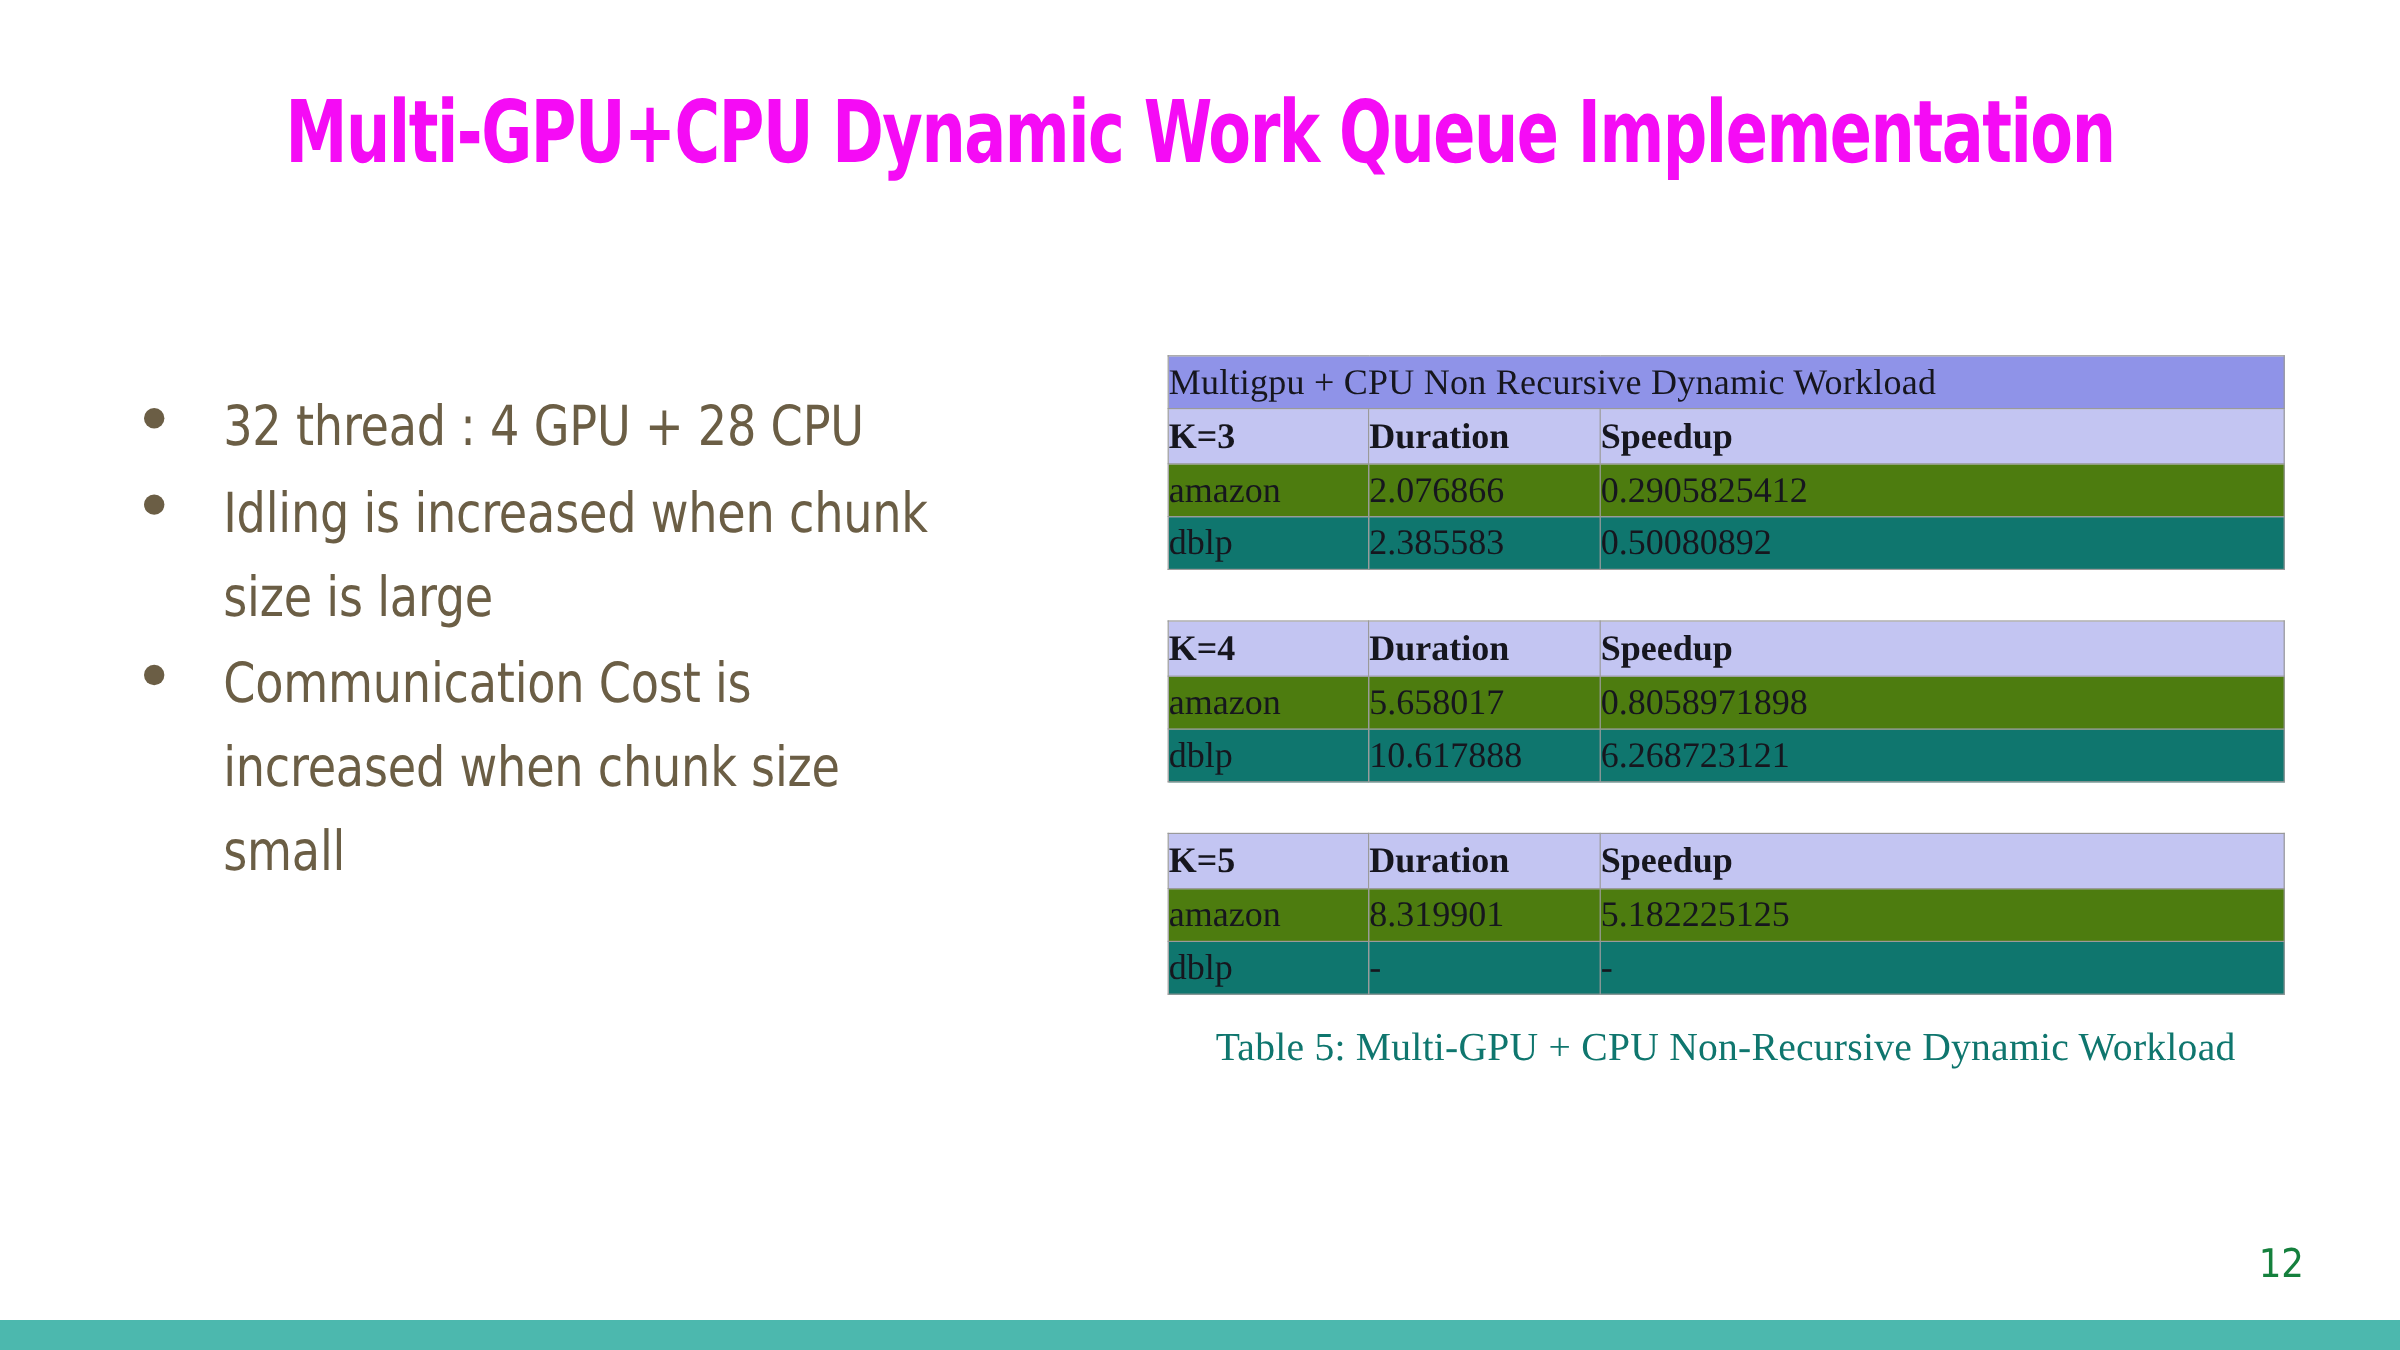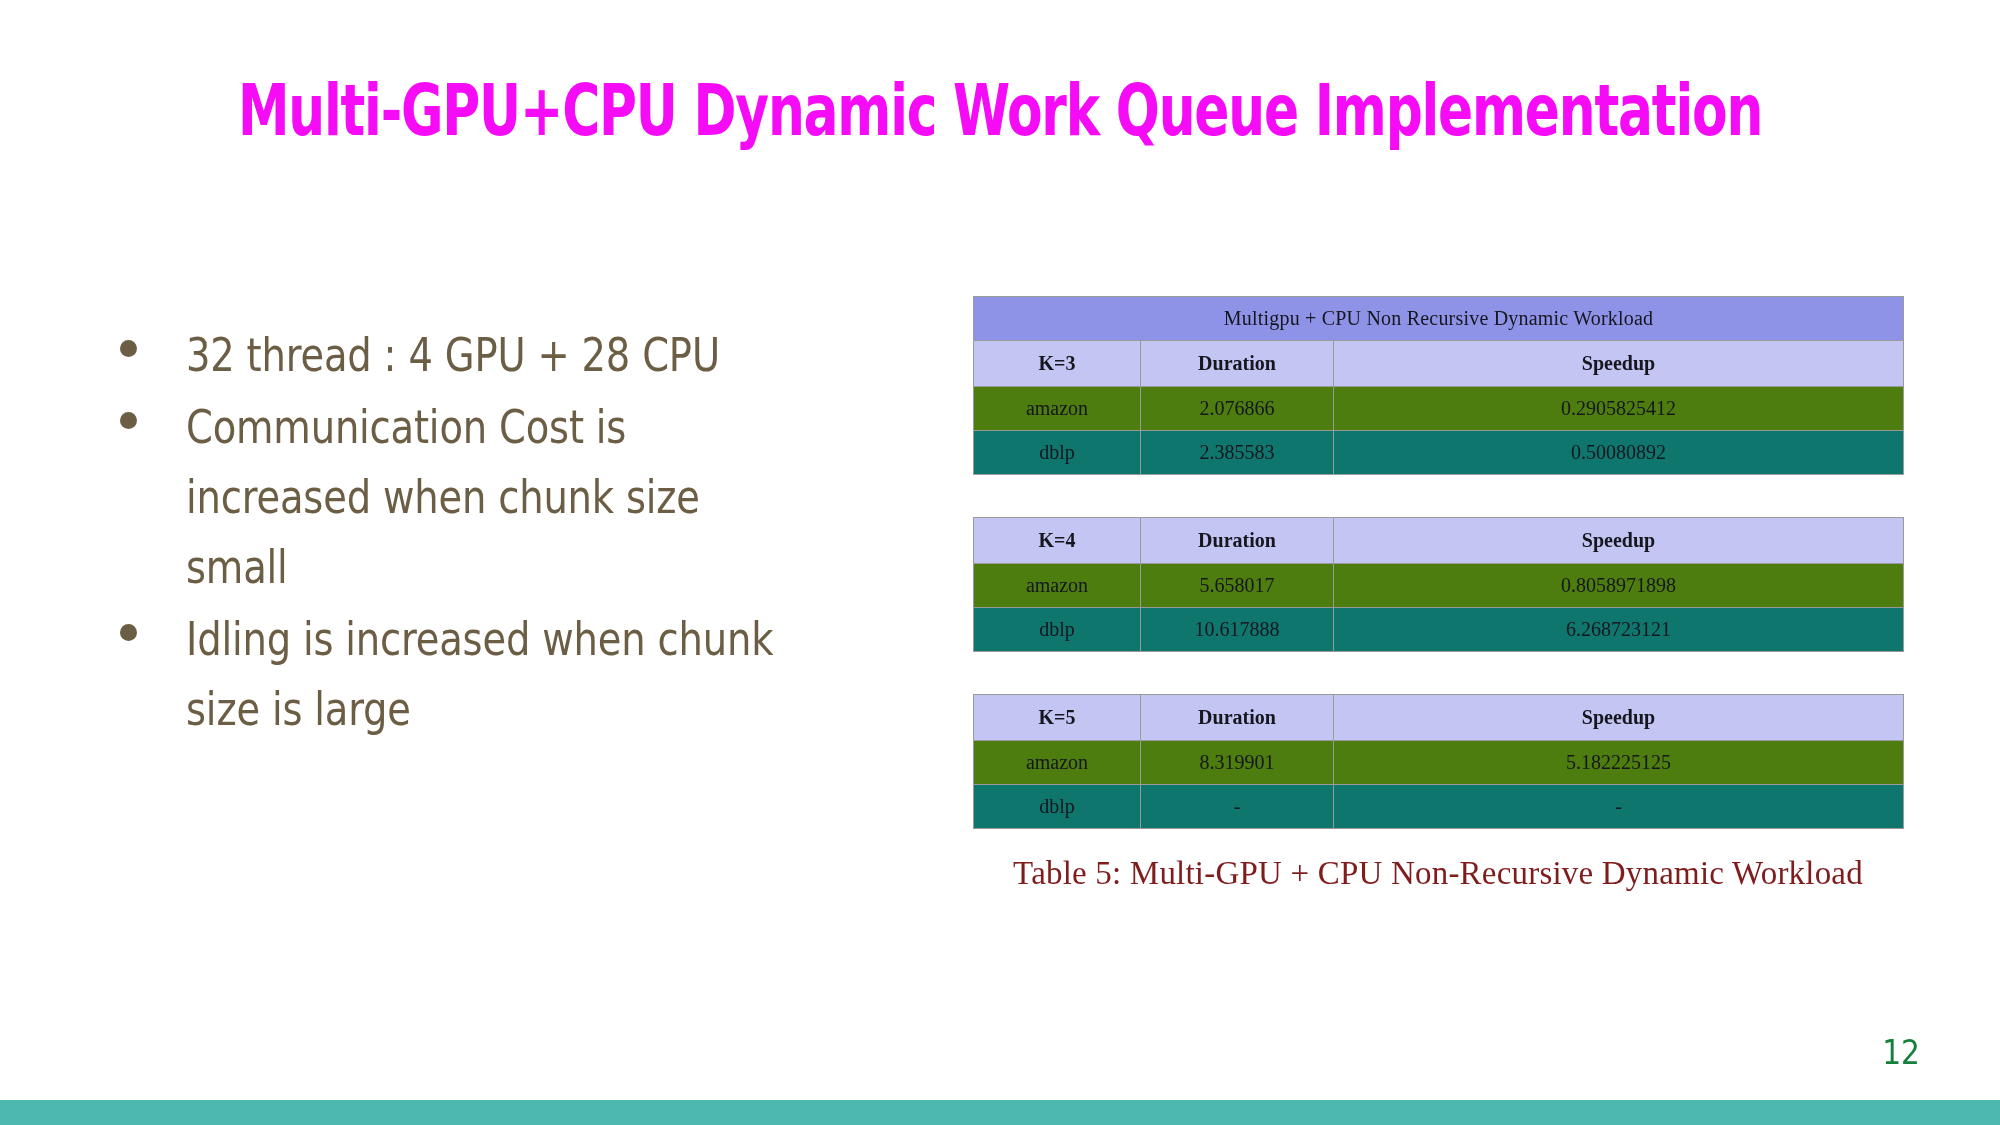--- a/index.html
+++ b/index.html
@@ -97,22 +97,22 @@
     margin-top: 42px;
   }
   .res-table col.c1 { width: 167px; }
   .res-table col.c2 { width: 193px; }
   .res-table col.c3 { width: 570px; }
 
   .res-table td, .res-table th {
     border: 1px solid #9a9a9a;
     padding: 0;
     height: 43px;
-    font-size: 20px;
-    text-align: center;
+    font-size: 30px;
+    text-align: left;
     vertical-align: middle;
     font-weight: 400;
   }
   .tbl-title {
     background: #8f93e8;
     font-weight: 700;
     font-size: 31px;
     letter-spacing: 0.2px;
     height: 45px;
   }
@@ -131,21 +131,21 @@
   }
   .row-label {
     font-weight: 700;
   }
   .caption {
     margin-top: 26px;
     width: 930px;
     text-align: center;
     font-family: "Liberation Serif", "DejaVu Serif", serif;
     font-size: 33px;
-    color: #7f1d1d;
+    color: #0f766e;
     letter-spacing: 0.2px;
   }
 
   
   .page-number {
     position: absolute;
     right: 80px;
     bottom: 56px;
     color: #15803d;
     font-family: "DejaVu Sans Condensed", "Liberation Sans Narrow", "Liberation Sans", sans-serif;
@@ -176,28 +176,28 @@
       <span class="bullet-marker">
         <span class="bullet-dot"></span>
       </span>
       <span class="bullet-text">32 thread : 4 GPU + 28 CPU</span>
     </div>
 
     <div class="bullet-row">
       <span class="bullet-marker">
         <span class="bullet-dot"></span>
       </span>
-      <span class="bullet-text">Communication Cost is increased when chunk size small</span>
+      <span class="bullet-text">Idling is increased when chunk size is large</span>
     </div>
 
     <div class="bullet-row">
       <span class="bullet-marker">
         <span class="bullet-dot"></span>
       </span>
-      <span class="bullet-text">Idling is increased when chunk size is large</span>
+      <span class="bullet-text">Communication Cost is increased when chunk size small</span>
     </div>
 
   </div>
 
   <div class="tables-area">
 
     <table class="res-table">
       <colgroup>
           <col class="c1">
           <col class="c2">

